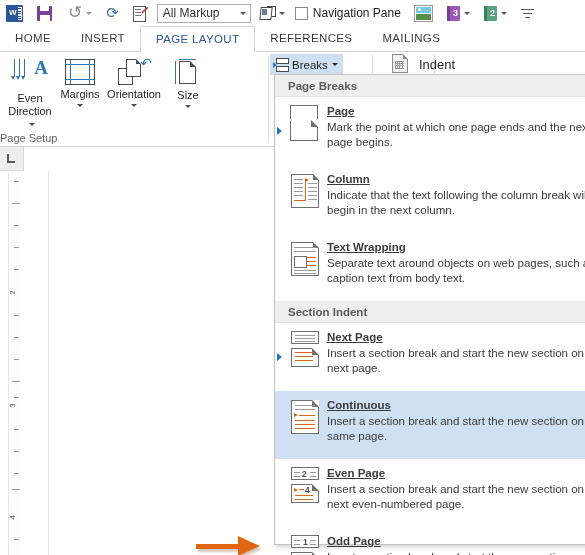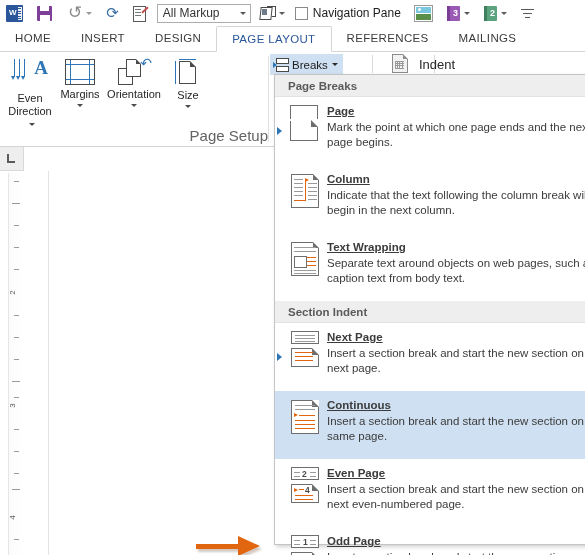--- a/index.html
+++ b/index.html
@@ -91,21 +91,21 @@
   .ribbon{
     position:absolute;left:0;top:52px;width:585px;height:95px;
     background:#ffffff;border-bottom:1px solid #d4d4d4;box-sizing:border-box;
   }
   .grp-pagesetup{position:absolute;left:0;top:0;width:268px;height:94px;}
   .ps-items{display:flex;align-items:flex-start;padding:5px 0 0 5px;}
   .ps-btn{width:50px;display:flex;flex-direction:column;align-items:center;padding-top:2px;}
   .ps-btn .lbl{font-size:11px;color:#262626;text-align:center;line-height:13px;margin-top:3px;}
   .ps-btn .dd{width:0;height:0;border-left:3px solid transparent;border-right:3px solid transparent;border-top:3.5px solid #4a4a4a;margin-top:3px;}
   .ps-btn.wide{width:58px;}
-  .grp-title{position:absolute;bottom:2px;left:0;width:268px;text-align:right;font-size:15px;color:#636363;}
+  .grp-title{position:absolute;bottom:2px;left:0;width:268px;text-align:left;font-size:11px;color:#636363;}
   .grp-sep{position:absolute;top:4px;bottom:4px;width:1px;background:#e0e0e0;}
 
   
   .ic-textdir{width:36px;height:30px;position:relative;}
   .ic-textdir .bar{position:absolute;top:0;width:1.4px;height:18px;background:#2e75b6;}
   .ic-textdir .arw{position:absolute;top:17px;width:0;height:0;border-left:2.6px solid transparent;border-right:2.6px solid transparent;border-top:4px solid #2e75b6;}
   .ic-textdir .A{position:absolute;right:0;top:-1px;font-size:19px;color:#2e75b6;font-weight:bold;line-height:19px;font-family:"Liberation Serif",serif;}
 
   
   .ic-margins{width:30px;height:26px;border:1.3px solid #4a4a4a;position:relative;background:#fff;box-sizing:border-box;}
@@ -316,21 +316,20 @@
           <i></i>
           <i></i>
           <i></i>
         </div>
     </div>
   </div>
 
   <div class="tabs">
     <div class="tab">HOME</div>
     <div class="tab">INSERT</div>
-    <div class="tab">DESIGN</div>
     <div class="tab active">PAGE LAYOUT</div>
     <div class="tab">REFERENCES</div>
     <div class="tab">MAILINGS</div>
 
   </div>
 
   <div class="ribbon">
 
     <div class="grp-pagesetup">
       <div class="ps-items">

